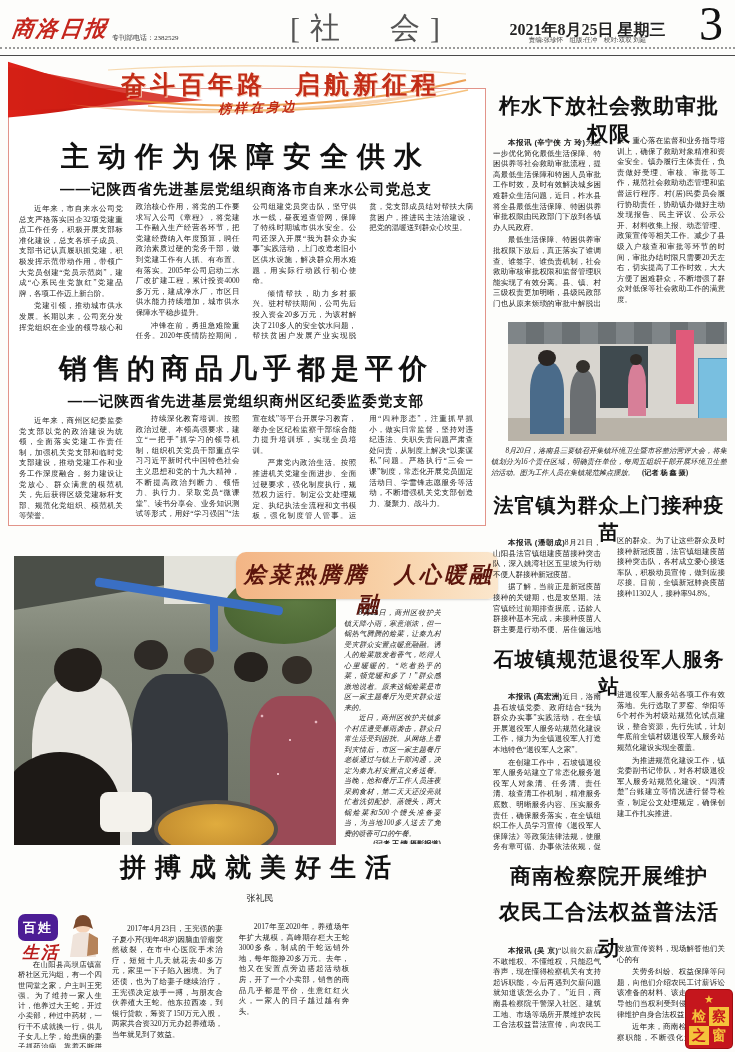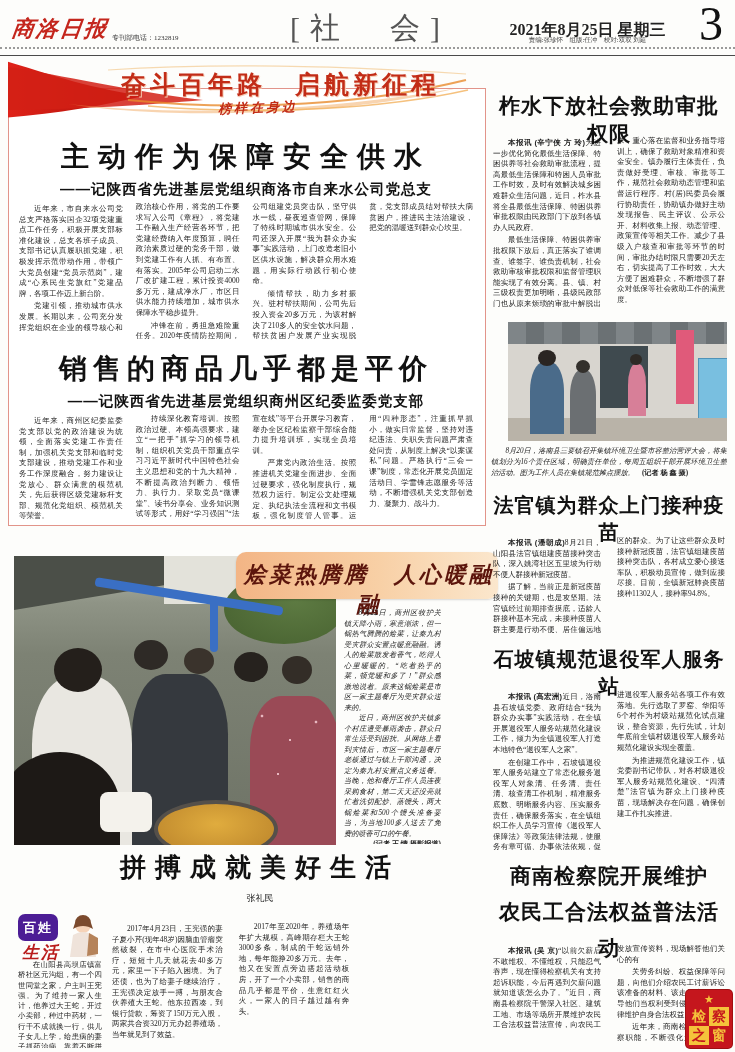--- a/index.html
+++ b/index.html
@@ -100,21 +100,21 @@
       grid-template-columns:20px 20px;grid-template-rows:19px 19px;}
   .seal-cell{font-family:"Liberation Sans","DejaVu Sans",sans-serif;font-weight:bold;font-size:14px;
       text-align:center;line-height:19px;}
   .cell-red{background:#c5161d;color:#f5c33b;}
   .cell-yel{background:#f5c33b;color:#c5161d;}
 </style>
 </head>
 <body>
 
 <div class="abs masthead">商洛日报</div>
-<div class="abs phone">专刊部电话：1232819</div>
+<div class="abs phone">专刊部电话：2382529</div>
 <div class="abs section-head">[社　会]</div>
 <div class="abs date-line">2021年8月25日 星期三</div>
 <div class="abs credits">责编:张珍怀　组版:任冲　校对:双双 刘延</div>
 <div class="abs pagenum">3</div>
 <div class="abs rule-dot"></div>
 <div class="abs rule-solid"></div>
 
 <div class="abs red-box"></div>
 
 <div class="abs banner">
@@ -227,21 +227,21 @@
 <div class="abs rt rt2">法官镇为群众上门接种疫苗</div>
 <div class="abs bodytext cols2 rb2">
   <p><span class="lede">本报讯</span>&nbsp;<span class="lede">(潘朝成)</span><span>8月21日，山阳县法官镇组建疫苗接种突击队，深入姚湾社区五里坡为行动不便人群接种新冠疫苗。</span></p>
   <p>据了解，当前正是新冠疫苗接种的关键期，也是攻坚期。法官镇经过前期排查摸底，适龄人群接种基本完成，未接种疫苗人群主要是行动不便、居住偏远地区的群众。为了让这些群众及时接种新冠疫苗，法官镇组建疫苗接种突击队，各村成立爱心接送车队，积极动员宣传，做到应接尽接。目前，全镇新冠肺炎疫苗接种11302人，接种率94.8%。</p>
 </div>
 
 <div class="abs rt rt3">石坡镇规范退役军人服务站</div>
 <div class="abs bodytext cols2 rb3">
   <p><span class="lede">本报讯</span>&nbsp;<span class="lede">(高宏洲)</span><span>近日，洛南县石坡镇党委、政府结合“我为群众办实事”实践活动，在全镇开展退役军人服务站规范化建设工作，倾力为全镇退役军人打造本地特色“退役军人之家”。</span></p>
   <p>在创建工作中，石坡镇退役军人服务站建立了常态化服务退役军人对象清、任务清、责任清、核查清工作机制，精准服务底数、明晰服务内容、压实服务责任，确保服务落实，在全镇组织工作人员学习宣传《退役军人保障法》等政策法律法规，使服务有章可循、办事依法依规，促进退役军人服务站各项工作有效落地。先行选取了罗窑、华阳等6个村作为村级站规范化试点建设，整合资源，先行先试，计划年底前全镇村级退役军人服务站规范化建设实现全覆盖。</p>
-  <p>为推进规范化建设工作，镇党委副书记带队，对各村级退役军人服务站规范化建设、“四清楚”法官镇为群众上门接种疫苗，现场解决存在问题，确保创建工作扎实推进。</p>
+  <p>为推进规范化建设工作，镇党委副书记带队，对各村级退役军人服务站规范化建设、“四清楚”台账建立等情况进行督导检查，制定公文处理规定，确保创建工作扎实推进。</p>
 </div>
 
 <div class="abs rt rt4">
   <div>商南检察院开展维护</div>
   <div>农民工合法权益普法活动</div>
 </div>
 <div class="abs bodytext cols2 rb4">
   <p><span class="lede">本报讯</span>&nbsp;<span class="lede">(吴 京)</span><span>“以前欠薪后不敢维权、不懂维权，只能忍气吞声，现在懂得检察机关有支持起诉职能，今后再遇到欠薪问题就知道该怎么办了。”近日，商南县检察院干警深入社区、建筑工地、市场等场所开展维护农民工合法权益普法宣传，向农民工发放宣传资料，现场解答他们关心的有</span></p>
   <p>关劳务纠纷、权益保障等问题，向他们介绍农民工讨薪诉讼该准备的材料、该走的流程，引导他们当权利受到侵害时，用法律维护自身合法权益。</p>
   <p>近年来，商南检察院立足检察职能，不断强化为民服务举措，积极开展维护农民工权益等专项行动，与县总工会签《关于加强民事支持起诉和多元解纷工作的协作意见》，切实维护劳动者合法权益。</p>

